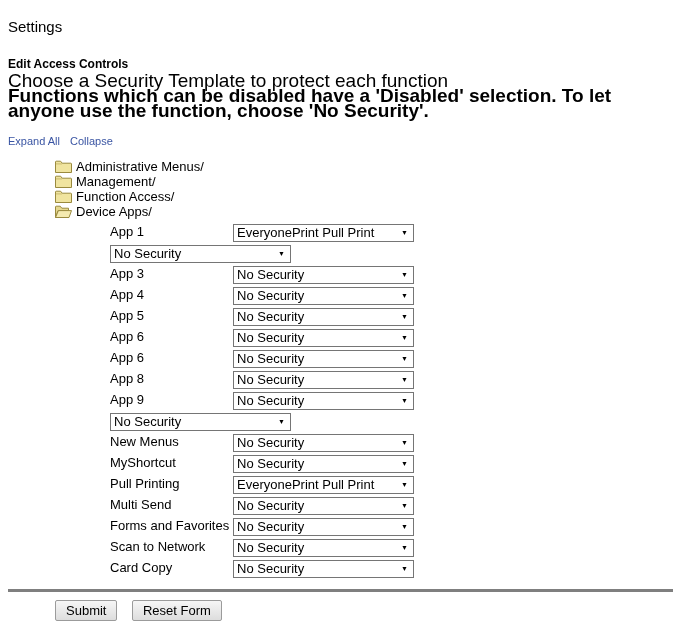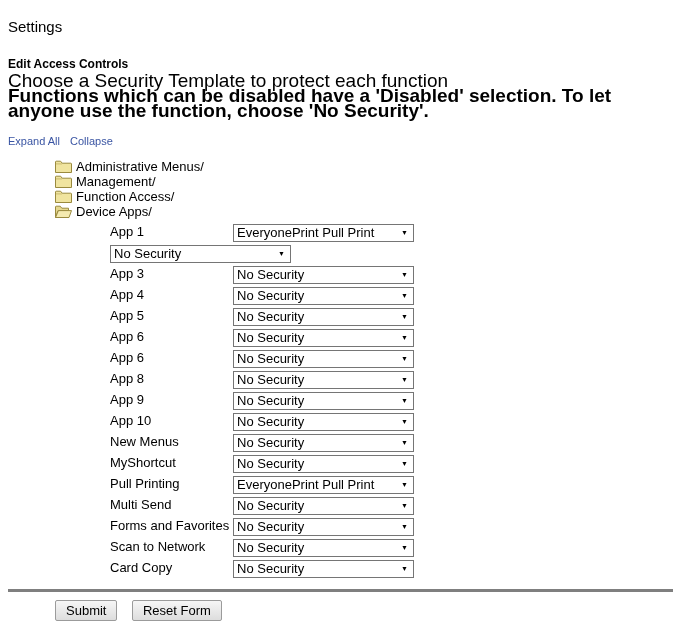--- a/index.html
+++ b/index.html
@@ -263,21 +263,20 @@
 
   <div class="func-row">
     <span class="func-label">App 9</span>
     <span class="select-wrap">
       <select><option>No Security</option></select>
       <span class="arrow">▼</span>
     </span>
   </div>
 
   <div class="func-row">
-    <span class="func-label">App 10</span>
     <span class="select-wrap">
       <select><option>No Security</option></select>
       <span class="arrow">▼</span>
     </span>
   </div>
 
   <div class="func-row">
     <span class="func-label">New Menus</span>
     <span class="select-wrap">
       <select><option>No Security</option></select>

